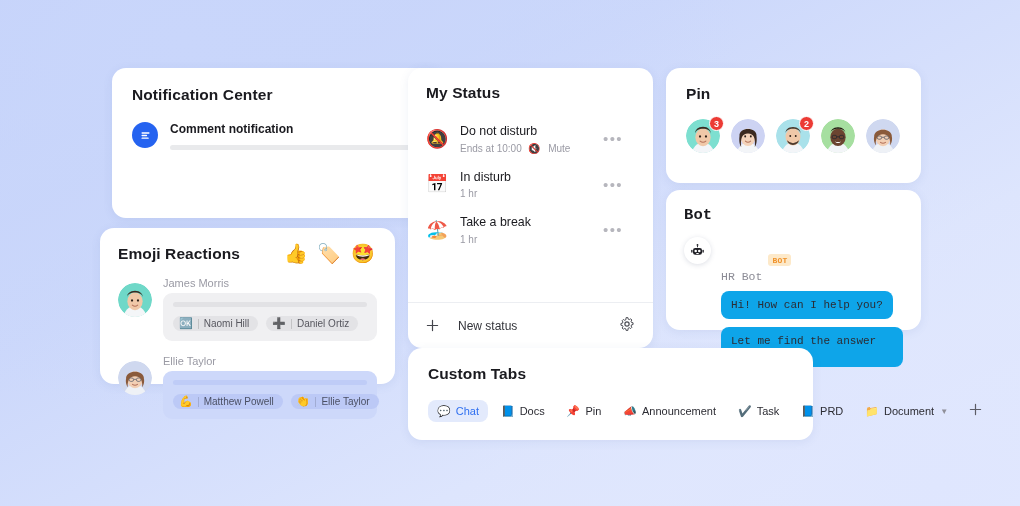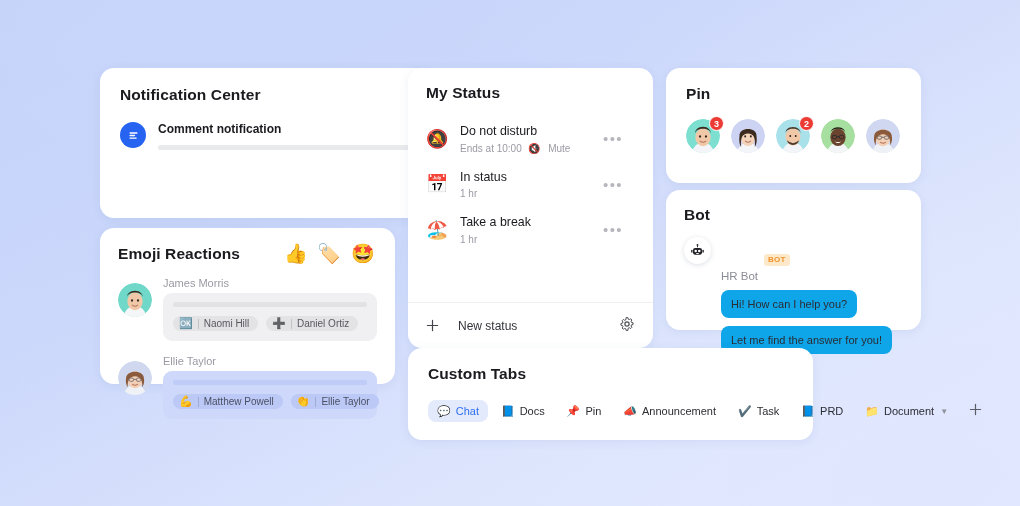--- a/index.html
+++ b/index.html
@@ -26,21 +26,21 @@
   }
 
   .card-title {
     font-size: 15.5px;
     font-weight: bold;
     color: #1a1a1f;
     letter-spacing: .1px;
   }
 
   
-  #notification-center { left: 100px; top: 68px; width: 331px; height: 150px; padding: 18px 20px 0 20px; }
+  #notification-center { left: 112px; top: 68px; width: 331px; height: 150px; padding: 18px 20px 0 20px; }
   .notif-list { margin-top: 17px; }
   .notif-row { display: flex; align-items: flex-start; gap: 12px; margin-bottom: 13px; }
   .notif-ic {
     width: 26px; height: 26px; border-radius: 50%;
     background: #2563f0; flex: 0 0 26px;
     display: flex; align-items: center; justify-content: center;
     margin-top: 1px;
   }
   .notif-body { flex: 1; padding-top: 1px; }
   .notif-title { font-size: 12px; font-weight: bold; color: #1a1a1f; line-height: 1.2; }
@@ -100,21 +100,21 @@
   .pin-badge {
     position: absolute; top: -3px; right: -4px;
     min-width: 15px; height: 15px; border-radius: 50%;
     background: #ec3b35; color: #fff;
     font-size: 9px; font-weight: bold;
     display: flex; align-items: center; justify-content: center;
     border: 1.5px solid #fff;
   }
 
   
-  #bot-card { left: 666px; top: 190px; width: 255px; height: 140px; padding: 16px 18px 0 18px; }
+  #bot-card { left: 666px; top: 190px; width: 255px; height: 140px; padding: 16px 18px 0 18px; font-family: Liberation Mono, monospace; }
   .bot-wrap { display: flex; gap: 10px; margin-top: 13px; }
   .bot-av {
     width: 27px; height: 27px; border-radius: 50%; flex: 0 0 27px;
     background: #fff; box-shadow: 0 1px 5px rgba(60,70,110,.18);
     display: flex; align-items: center; justify-content: center;
     font-size: 13px;
   }
   .bot-col { flex: 1; min-width: 0; }
   .bot-name-row { display: flex; align-items: center; gap: 6px; }
   .bot-name { font-size: 11.5px; color: #8c8c96; margin-top: 33px; }
@@ -262,21 +262,21 @@
               <span class="mico">🔇</span>
               <span>Mute</span>
             </div>
           </div>
           <span class="ms-dots">•••</span>
         </div>
 
         <div class="ms-row">
           <span class="ms-ic">📅</span>
           <div class="ms-txt">
-            <div class="ms-name">In status</div>
+            <div class="ms-name">In disturb</div>
             <div class="ms-sub">
               <span>1 hr</span>
             </div>
           </div>
           <span class="ms-dots">•••</span>
         </div>
 
         <div class="ms-row">
           <span class="ms-ic">🏖️</span>
           <div class="ms-txt">

